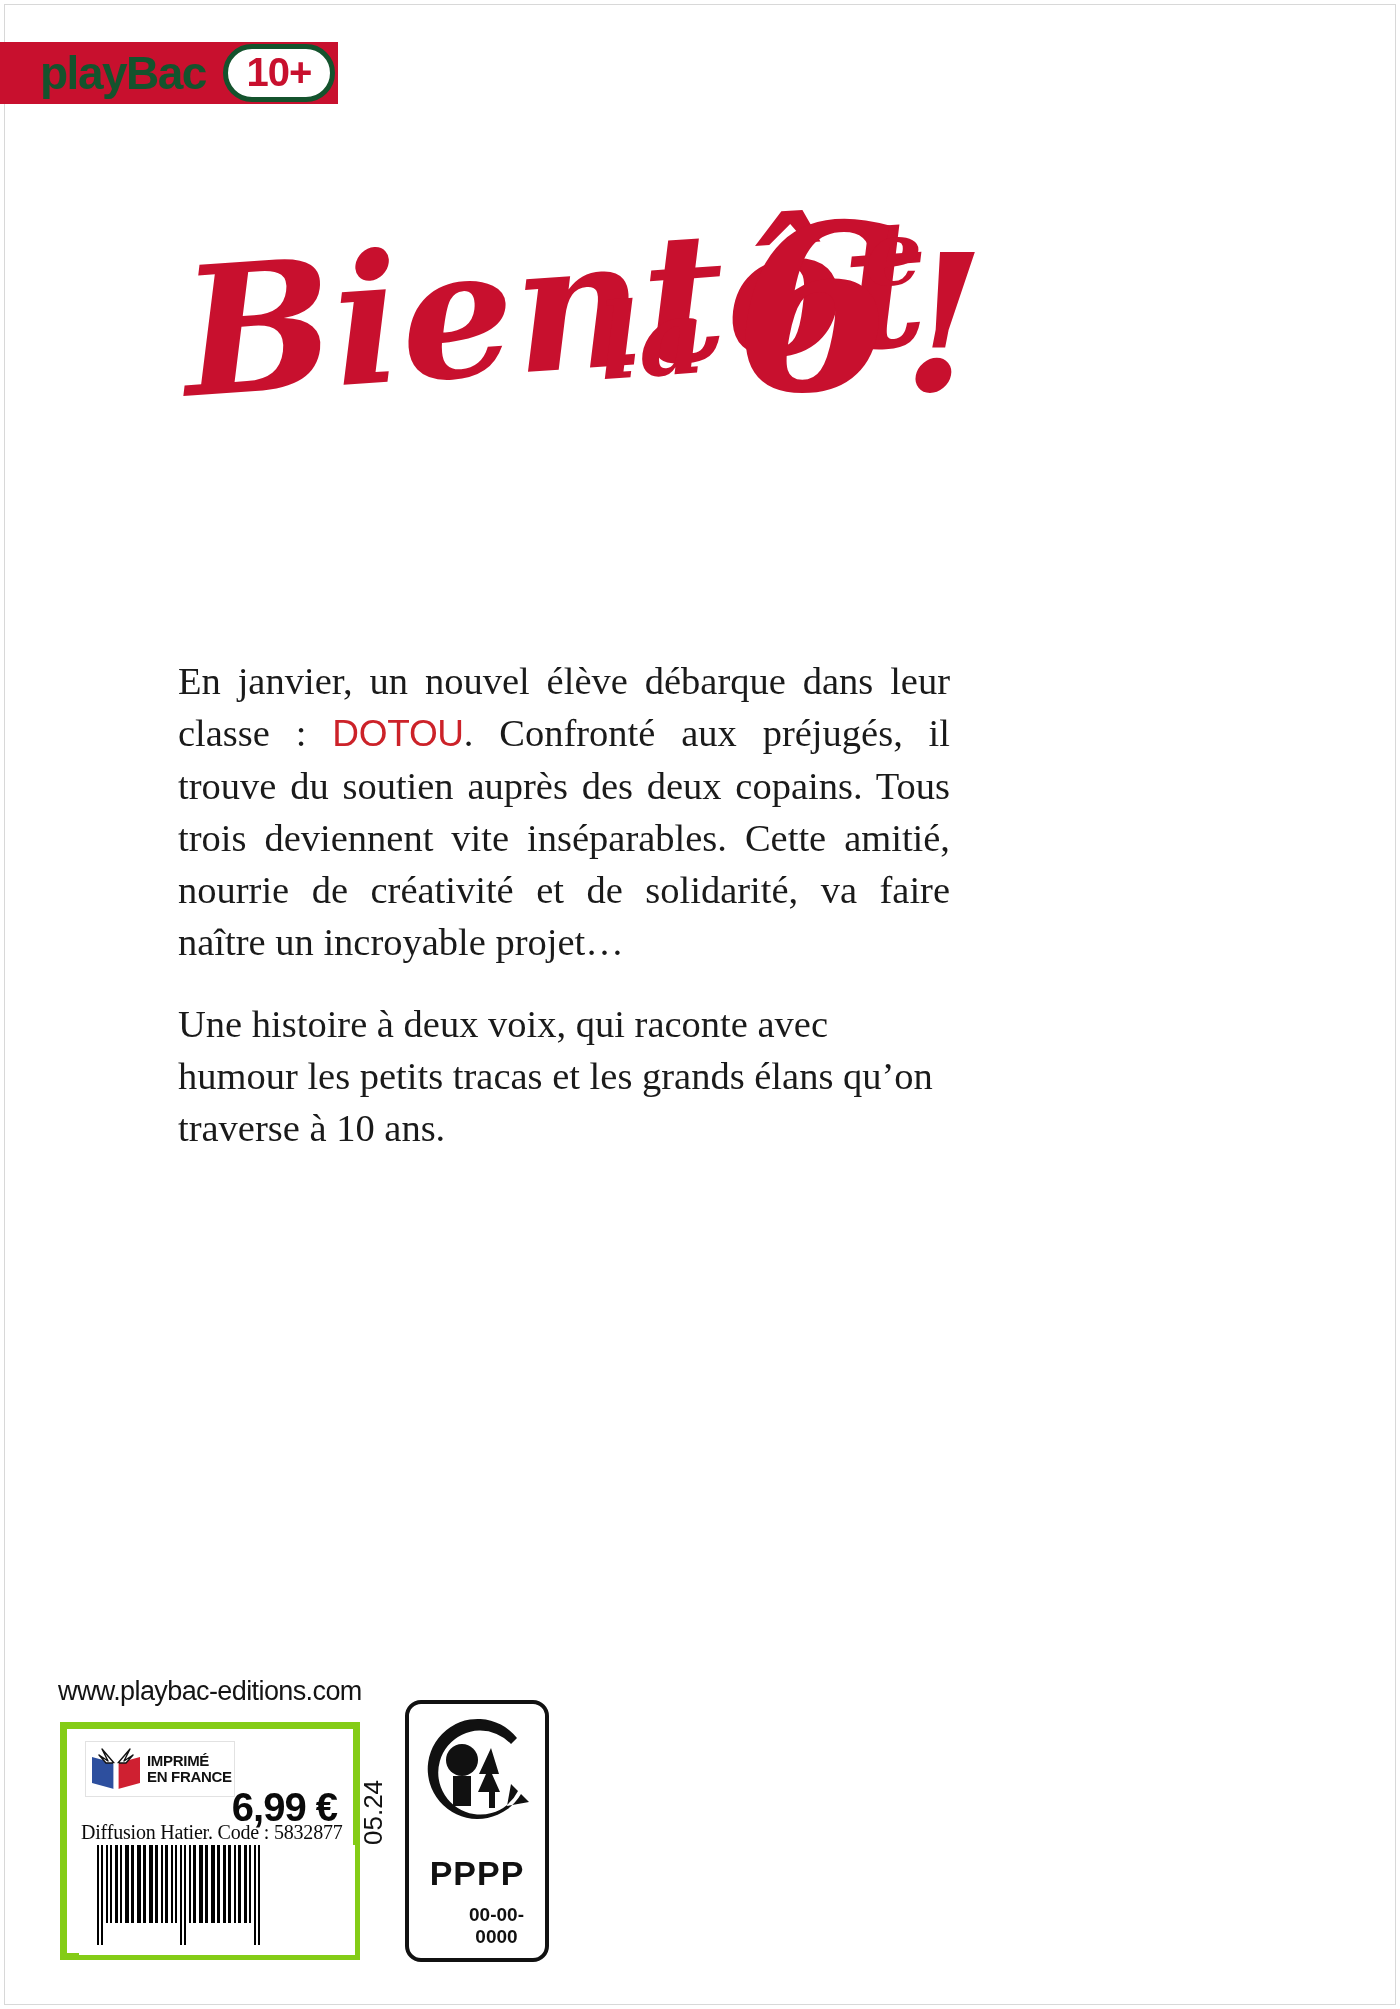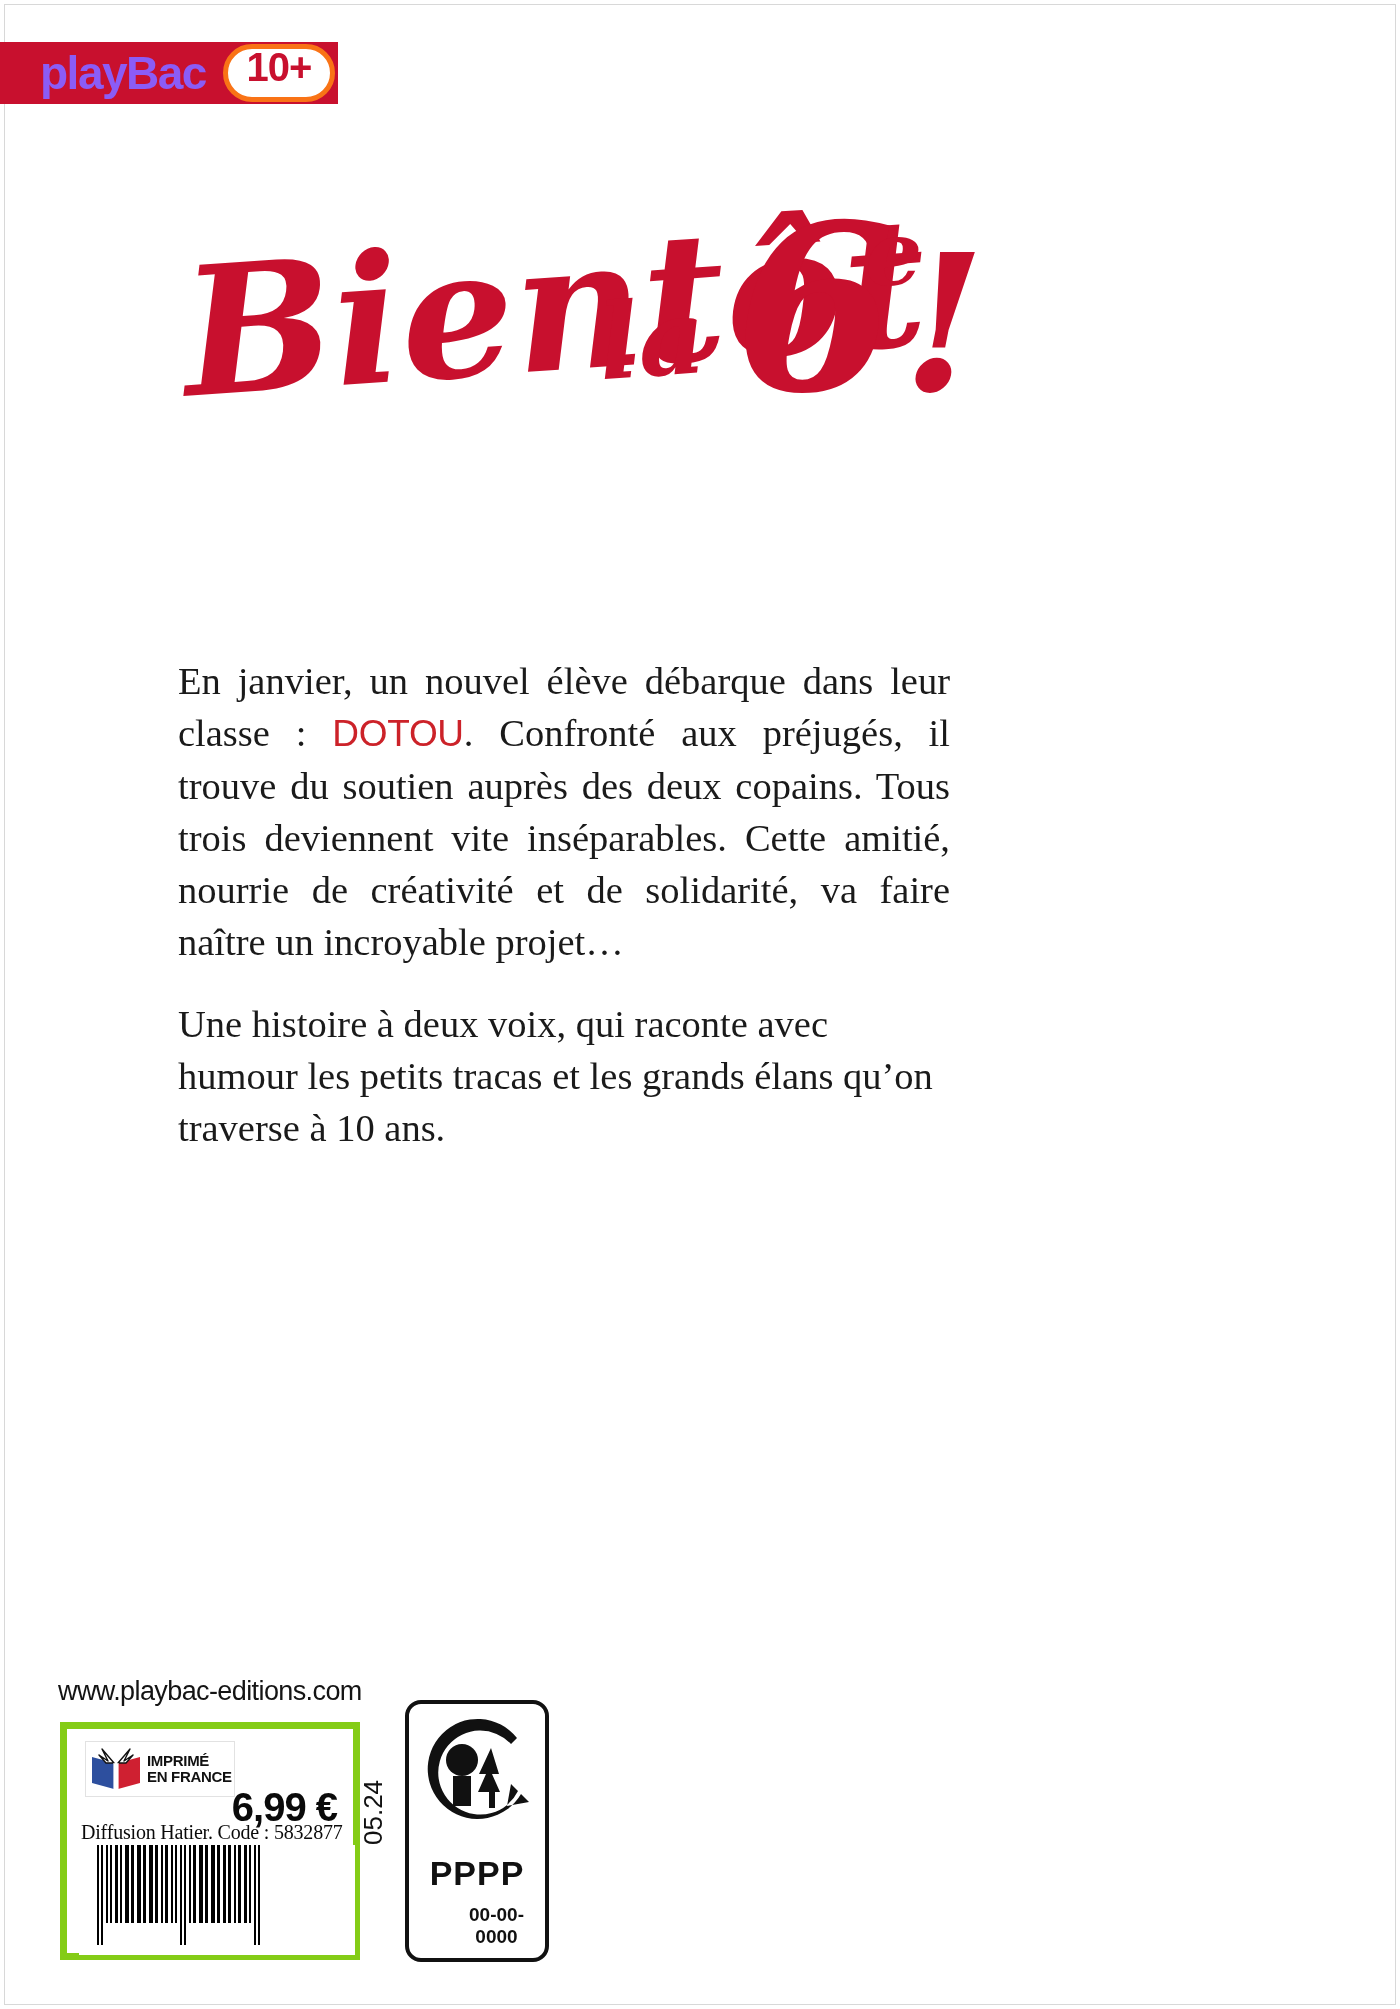--- a/index.html
+++ b/index.html
@@ -39,34 +39,35 @@
     background: #c8102e;
   }
   .brandbar-text {
     position: absolute;
     left: 40px;
     top: 50px;
     font-family: "Liberation Sans", sans-serif;
     font-weight: bold;
     font-size: 46px;
     letter-spacing: -1.5px;
-    color: #8b5cf6;
+    color: #14532d;
     line-height: 46px;
   }
   .age-badge {
     position: absolute;
     left: 223px;
     top: 44px;
     width: 112px;
     height: 58px;
     background: #ffffff;
-    border: 5px solid #f97316;
+    border: 5px solid #14532d;
     border-radius: 30px;
     box-sizing: border-box;
     display: flex;
+    align-items: center;
     justify-content: center;
   }
   .age-badge span {
     font-family: "Liberation Sans", sans-serif;
     font-weight: bold;
     font-size: 40px;
     letter-spacing: -1px;
     color: #c8102e;
     line-height: 40px;
     margin-top: -2px;

